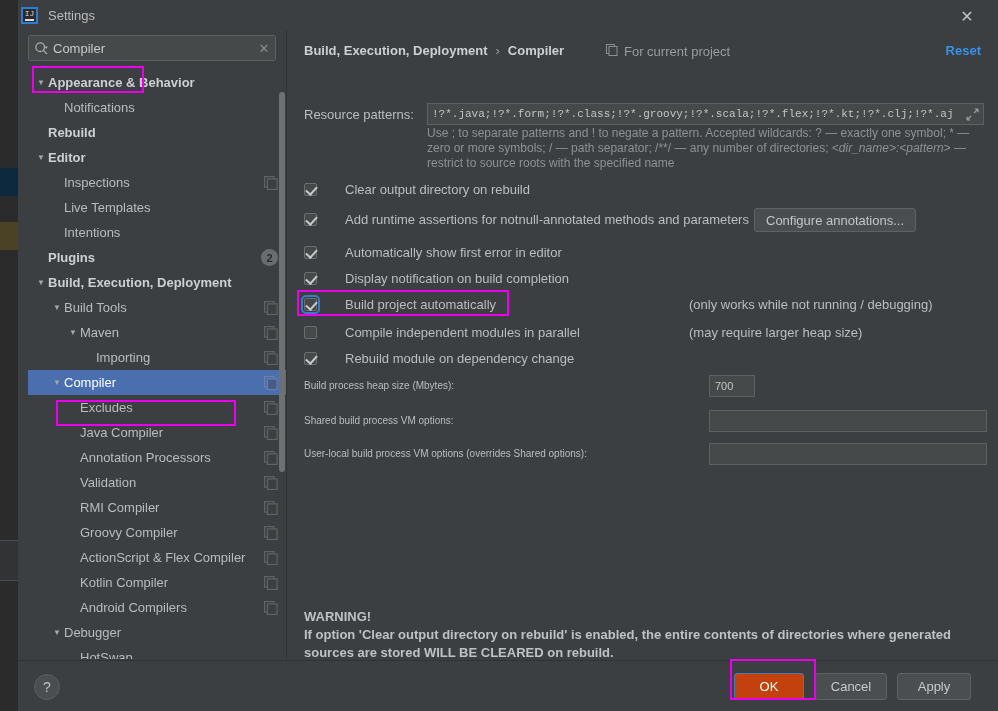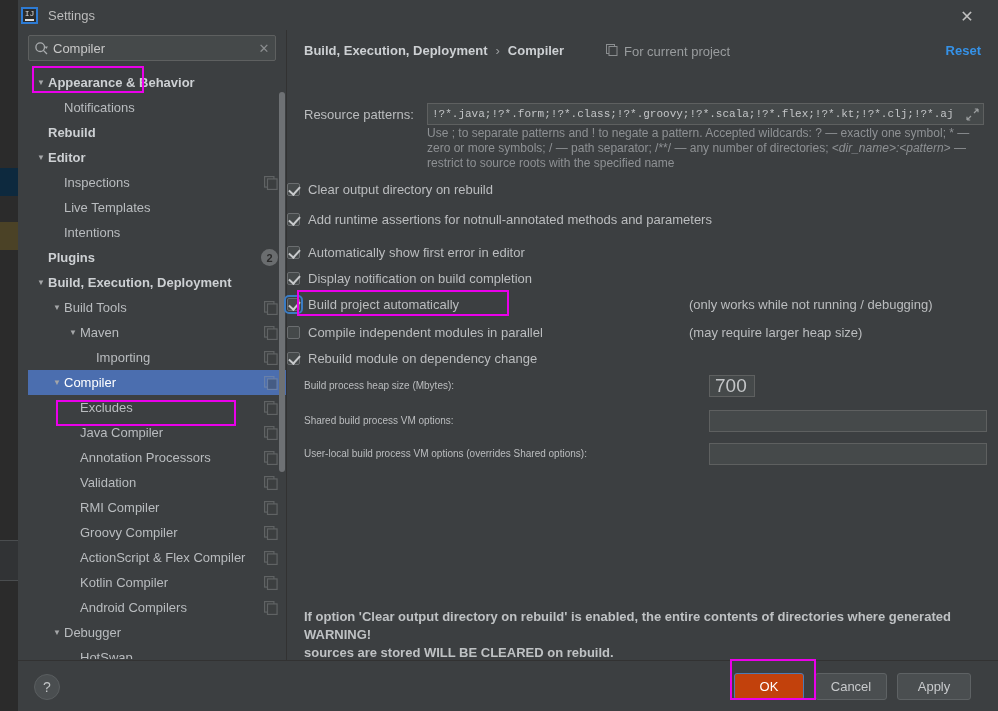--- a/index.html
+++ b/index.html
@@ -131,21 +131,21 @@
   }
   .expand-btn { width:22px; height:20px; display:flex; align-items:center; justify-content:center; cursor:pointer; }
 
   .hint {
     position:absolute; left:140px; top:96px; width:560px;
     font-size:12px; color:#8e9194; line-height:15px;
   }
   .hint i { font-style:italic; }
 
   
-  .cbrow { position:absolute; left:0; display:flex; align-items:center; }
+  .cbrow { position:absolute; left:17px; display:flex; align-items:center;gap:20px; }
   .cb {
     width:13px; height:13px; border:1px solid #6b6e70; background:#45494a;
     margin-right:8px; flex:none; position:relative; border-radius:2px;
   }
   .cb.checked:after {
     content:""; position:absolute; left:3px; top:0px; width:5px; height:9px;
     border:solid #c8cacc; border-width:0 2px 2px 0; transform:rotate(42deg);
   }
   .cb.focused { outline:2px solid #3a7cc4; outline-offset:1px; }
   .cbtext { font-size:13px; color:#bbbdbf; white-space:nowrap; }
@@ -160,21 +160,21 @@
 
   .bpa-highlight {
     position:absolute; left:10px; top:260px; width:212px; height:26px;
     border:2px solid #ea00ea; pointer-events:none; z-index:6;
   }
 
   
   .tfrow { position:absolute; left:17px; display:flex; align-items:center; }
   .tf {
     background:#45494a; border:1px solid #5e6060; height:22px;
-    font-size:19px; color:#c3c5c7; display:flex; align-items:center;
+    font-size:11px; color:#c3c5c7; display:flex; align-items:center;
     padding-left:5px;
   }
 
   .warning {
     position:absolute; left:17px; top:578px; width:680px;
     font-size:13px; font-weight:bold; color:#bfc2c4; line-height:18px;
   }
 
   
   .bottombar {
@@ -495,41 +495,44 @@
           <span class="cb"></span>
           <span class="cbtext">Compile independent modules in parallel</span>
         </div>
         <div class="sidenote" style="top: 295px; left: 402px;">(may require larger heap size)</div>
         <div class="cbrow" style="top: 321px;">
           <span class="cb checked"></span>
           <span class="cbtext">Rebuild module on dependency change</span>
         </div>
       </div>
 
+    <div class="cfgbtn" style="left:467px; top:178px;">
+      <span>Configure annotations...</span>
+    </div>
 
     <div class="bpa-highlight"></div>
 
     <div id="fields-host">
         <div class="tfrow" style="top: 350px; width: 680px;">
           <span class="rp-label">Build process heap size (Mbytes):</span>
           <span class="tf" style="position: absolute; left: 405px; width: 46px;">700</span>
         </div>
         <div class="tfrow" style="top: 385px; width: 680px;">
           <span class="rp-label">Shared build process VM options:</span>
           <span class="tf" style="position: absolute; left: 405px; width: 278px;"></span>
         </div>
         <div class="tfrow" style="top: 418px; width: 680px;">
           <span class="rp-label">User-local build process VM options (overrides Shared options):</span>
           <span class="tf" style="position: absolute; left: 405px; width: 278px;"></span>
         </div>
       </div>
 
     <div class="warning">
+      <div>WARNING!</div>
       <div>If option 'Clear output directory on rebuild' is enabled, the entire contents of directories where generated</div>
-      <div>WARNING!</div>
       <div>sources are stored WILL BE CLEARED on rebuild.</div>
     </div>
   </div>
 
   <div class="bottombar">
     <div class="helpbtn">?</div>
     <div class="btn primary" style="left:716px; width:70px;">
       <span>OK</span>
     </div>
     <div class="btn" style="left:797px; width:72px;">

